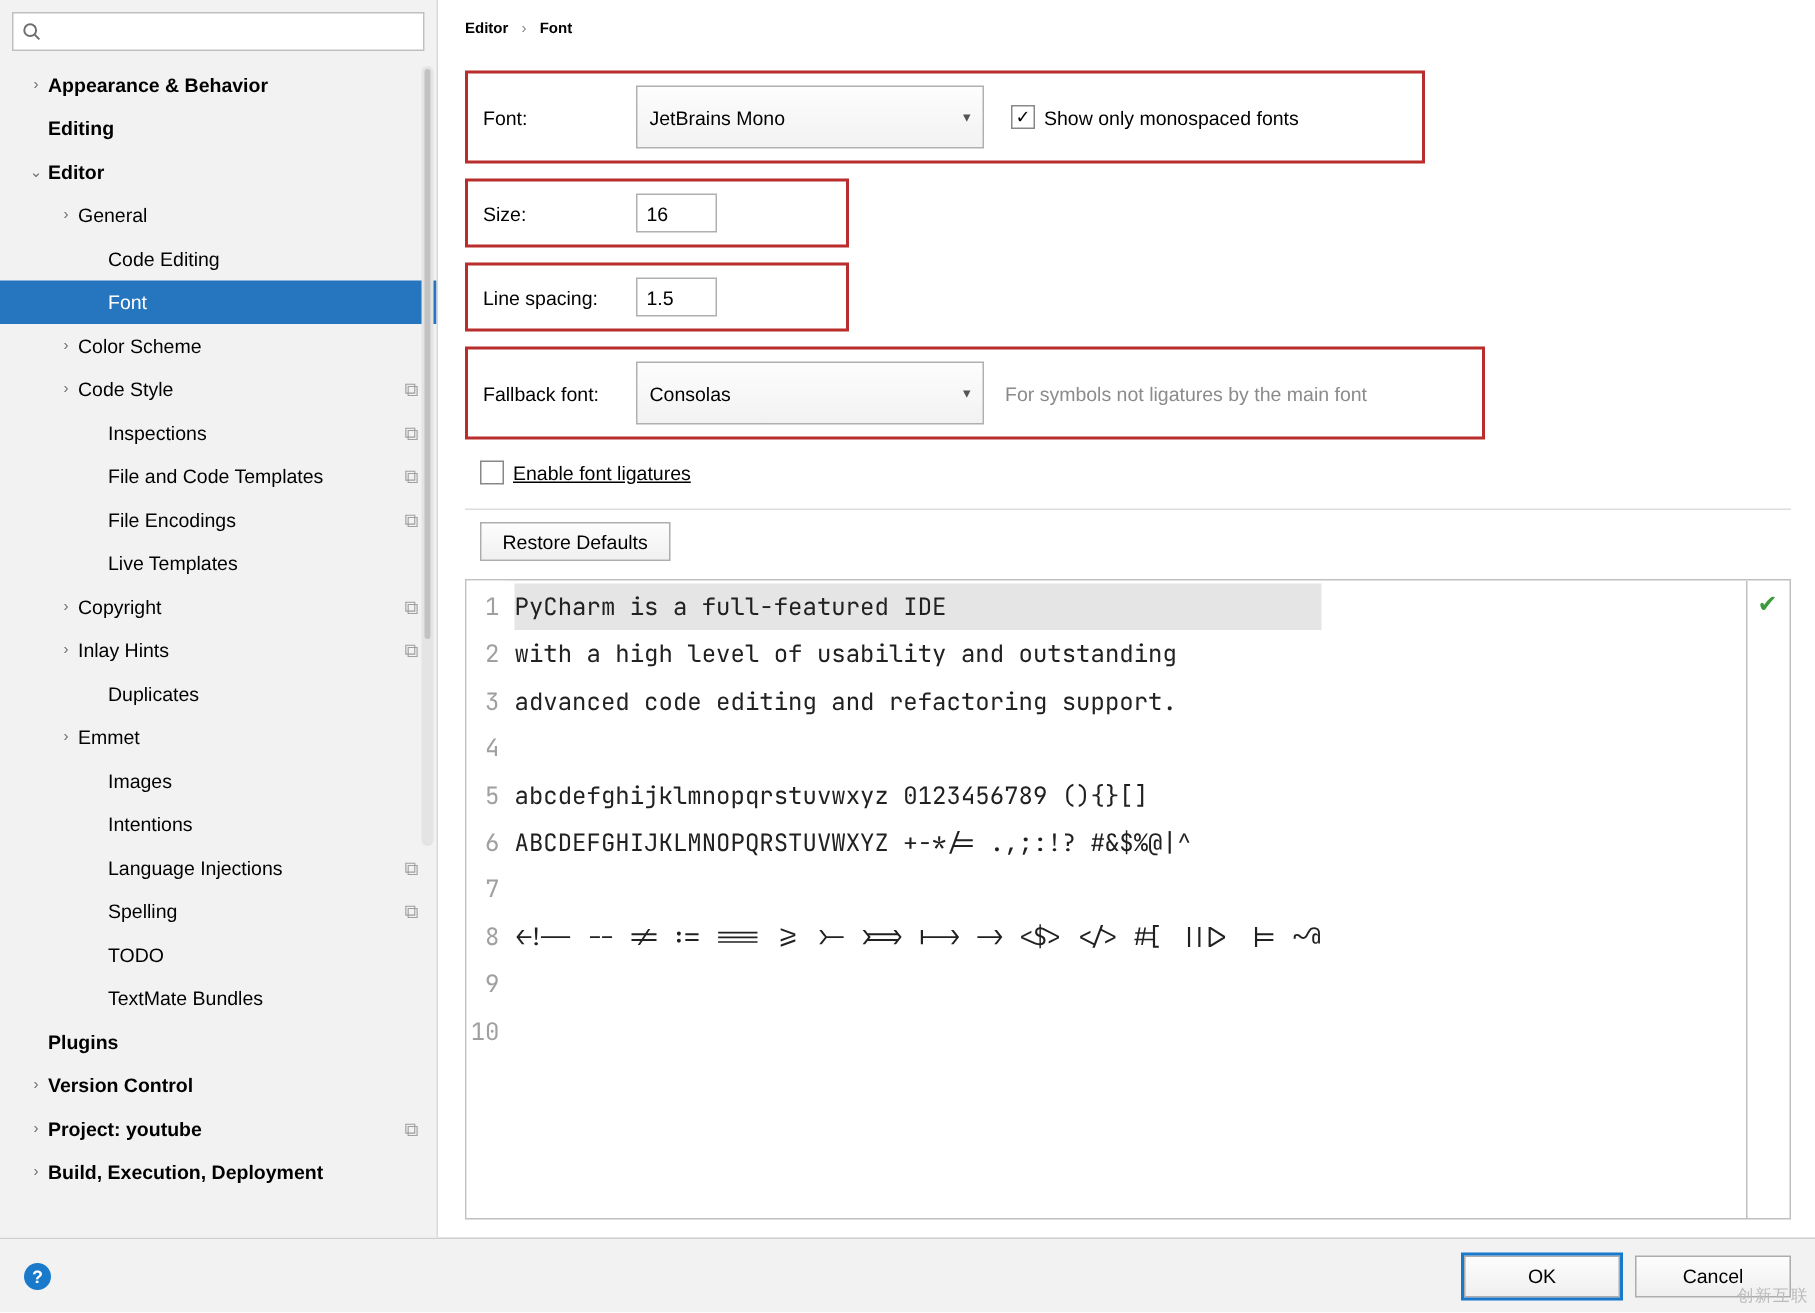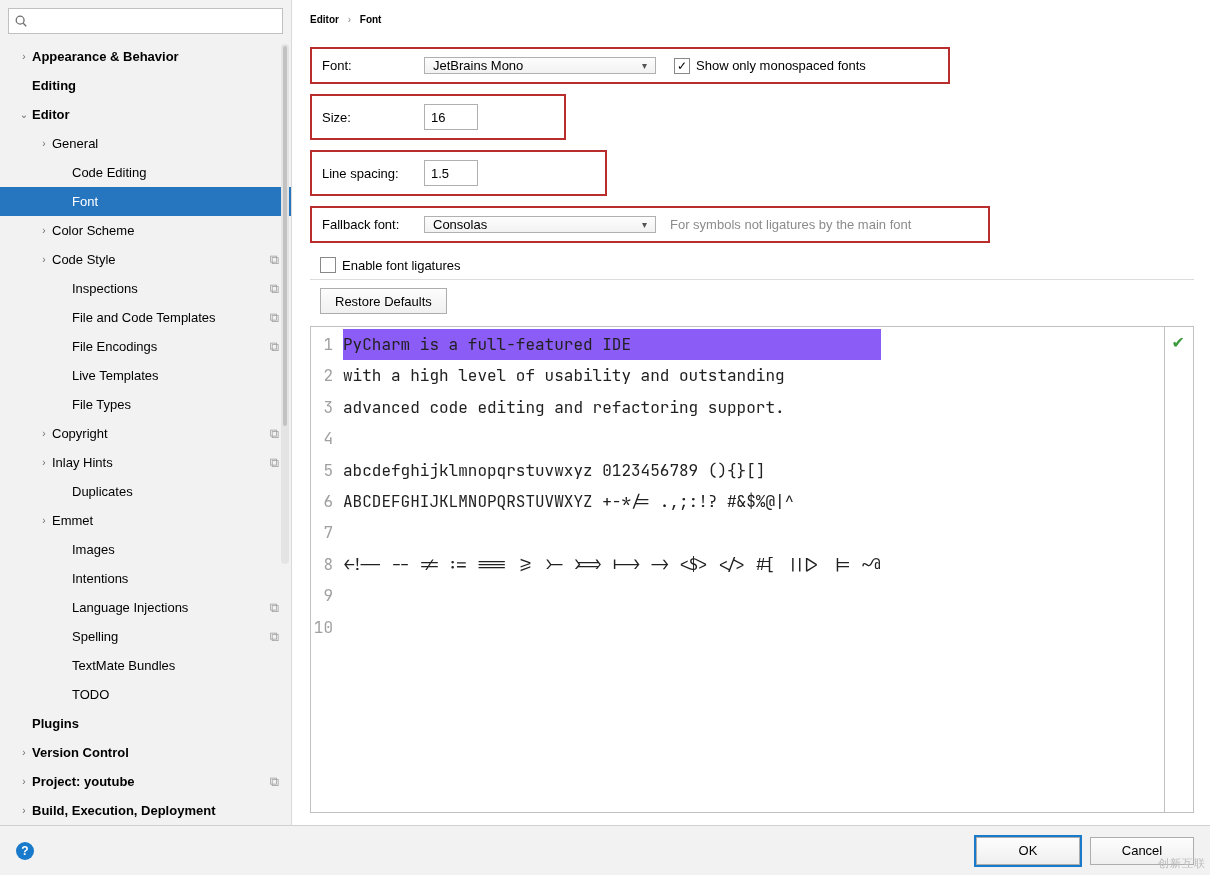--- a/index.html
+++ b/index.html
@@ -80,31 +80,33 @@
 }
 .breadcrumb {
   font-size: 10px;
   font-weight: 700;
   margin-bottom: 22px;
 }
 .breadcrumb .sep { color: #888; margin: 0 6px; font-weight: 400; }
 .form-row {
   display: flex;
   align-items: center;
+  margin-bottom: 10px;
+  text-decoration: underline;
 }
 .highlight-box {
   border: 2px solid #b92d2d;
   padding: 8px 10px;
   margin-bottom: 10px;
   display: flex;
   align-items: center;
 }
 .form-label { width: 102px; }
 .dropdown {
-  height: 17px;
+  height: 42px;
   border: 1px solid #b0b0b0;
   background: linear-gradient(#fdfdfd,#f2f2f2);
   display: flex;
   align-items: center;
   padding: 0 8px;
   cursor: pointer;
 }
 .dropdown .dd-text { flex: 1; }
 .dropdown .dd-arrow { color: #555; font-size: 10px; }
 .num-input {
@@ -166,21 +168,21 @@
   background: #fff;
   border-right: none;
 }
 .gutter div { height: 31.4px; }
 .code-col {
   padding: 2px 0 0 6px;
   white-space: pre;
   color: #212121;
 }
 .code-col div { height: 31.4px; }
-.code-col .hl { background: #8b5cf6; display: block; }
+.code-col .hl { background: #e5e5e5; display: block; }
 .rv-border {
   position: absolute;
   right: 28px; top: 0; bottom: 0;
   width: 1px; background: #c0c0c0;
 }
 .check-ok {
   position: absolute;
   top: 6px; right: 8px;
   color: #3c9a3c;
   font-size: 16px;
@@ -302,24 +304,20 @@
         </div>
         <div class="tree-item lvl2">
           <span class="arrow"></span>
           <span class="label">File Encodings</span>
           <span class="copy-icon">⧉</span>
         </div>
         <div class="tree-item lvl2">
           <span class="arrow"></span>
           <span class="label">Live Templates</span>
         </div>
-        <div class="tree-item lvl2">
-          <span class="arrow"></span>
-          <span class="label">File Types</span>
-        </div>
         <div class="tree-item lvl1">
           <span class="arrow">›</span>
           <span class="label">Copyright</span>
           <span class="copy-icon">⧉</span>
         </div>
         <div class="tree-item lvl1">
           <span class="arrow">›</span>
           <span class="label">Inlay Hints</span>
           <span class="copy-icon">⧉</span>
         </div>
@@ -344,25 +342,25 @@
           <span class="label">Language Injections</span>
           <span class="copy-icon">⧉</span>
         </div>
         <div class="tree-item lvl2">
           <span class="arrow"></span>
           <span class="label">Spelling</span>
           <span class="copy-icon">⧉</span>
         </div>
         <div class="tree-item lvl2">
           <span class="arrow"></span>
+          <span class="label">TODO</span>
+        </div>
+        <div class="tree-item lvl2">
+          <span class="arrow"></span>
           <span class="label">TextMate Bundles</span>
-        </div>
-        <div class="tree-item lvl2">
-          <span class="arrow"></span>
-          <span class="label">TODO</span>
         </div>
         <div class="tree-item lvl0 bold">
           <span class="arrow"></span>
           <span class="label">Plugins</span>
         </div>
         <div class="tree-item lvl0 bold">
           <span class="arrow">›</span>
           <span class="label">Version Control</span>
         </div>
         <div class="tree-item lvl0 bold">
@@ -397,21 +395,21 @@
         <div class="checkbox-box">✓</div>
         <span>Show only monospaced fonts</span>
       </div>
     </div>
 
     <div class="highlight-box" style="width:256px;">
       <div class="form-label">Size:</div>
       <input class="num-input" value="16" style="">
     </div>
 
-    <div class="highlight-box" style="width:297px;">
+    <div class="highlight-box" style="width:256px;">
       <div class="form-label">Line spacing:</div>
       <input class="num-input" value="1.5" style="">
     </div>
 
     <div class="highlight-box" style="width:680px;">
       <div class="form-label">Fallback font:</div>
       <div class="dropdown" style="width:232px;">
         <span class="dd-text">Consolas</span>
         <span class="dd-arrow">▾</span>
       </div>

